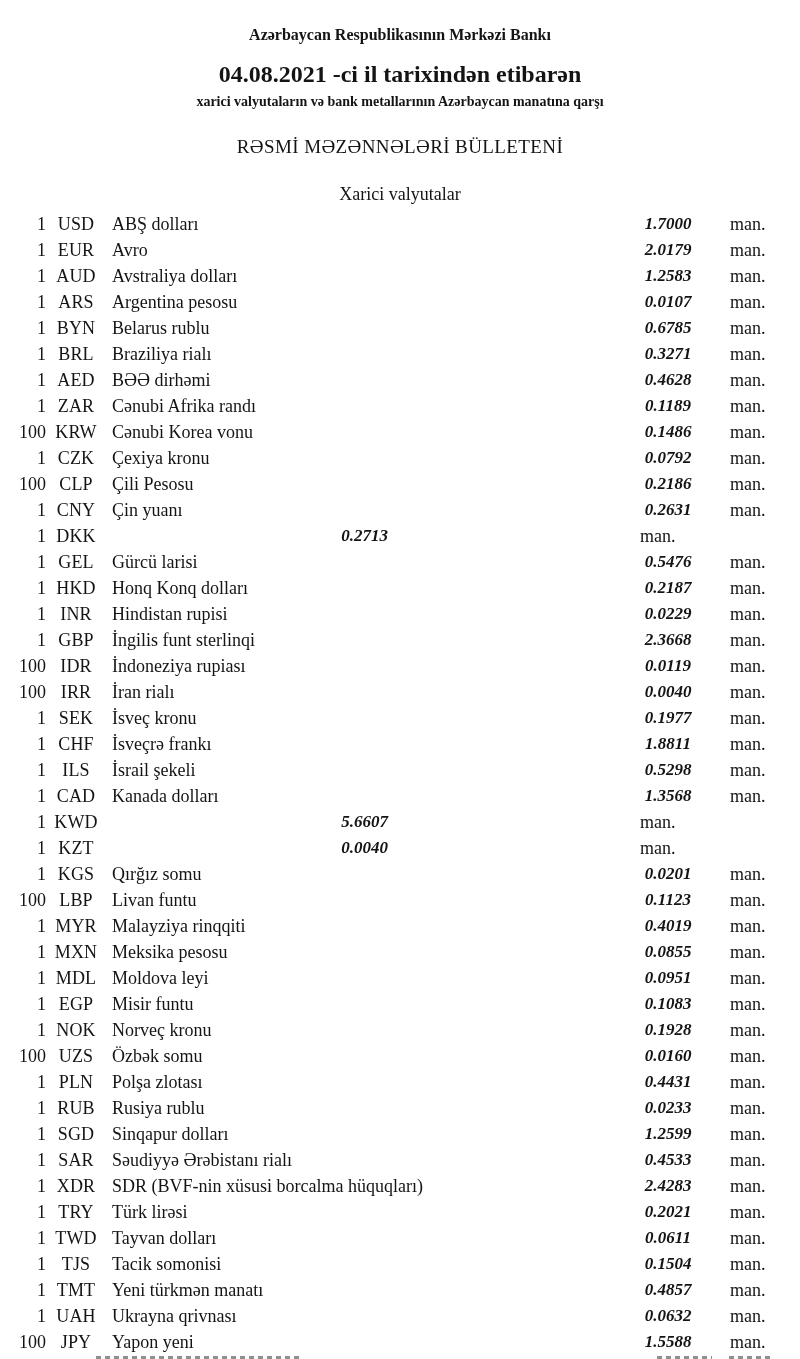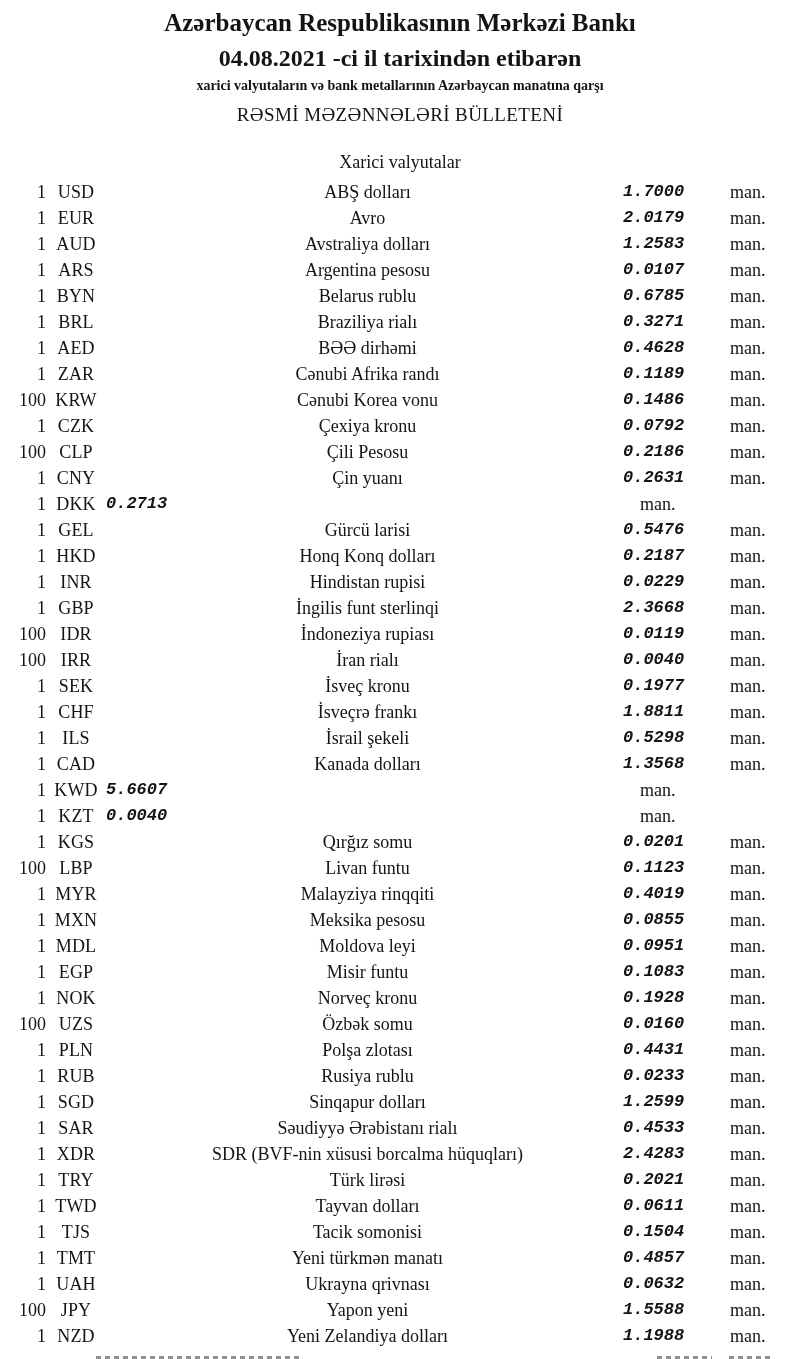--- a/index.html
+++ b/index.html
@@ -8,69 +8,68 @@
     height: 1359px;
     background: #ffffff;
     color: #141414;
     font-family: "Liberation Serif", "DejaVu Serif", serif;
     overflow: hidden;
     position: relative;
   }
   .page { width: 800px; }
   .header { text-align: center; padding-top: 8px; }
   .title {
-    font-size: 25px;
+    font-size: 16px;
     font-weight: 700;
     line-height: 30px;
-    margin: 0;
+    margin: 12px;
   }
   .date-line {
     font-size: 24px;
     font-weight: 700;
     line-height: 24px;
     margin-top: 8px;
   }
   .subtitle {
     font-size: 14px;
     font-weight: 700;
     line-height: 24px;
     margin-top: 4px;
   }
   .bulletin-title {
     font-size: 19px;
     font-weight: 400;
     line-height: 26px;
-    margin-top: 4px;
+    margin-top: 20px;
     letter-spacing: 0.4px;
   }
   .section-title {
     text-align: center;
     font-size: 18px;
     font-weight: 400;
     line-height: 26px;
     margin-top: 21px;
   }
   .table { margin-top: 4px; }
   .row {
     display: grid;
     grid-template-columns: 46px 60px 1fr 90px 57px;
     height: 26px;
     line-height: 26px;
     font-size: 18px;
     padding-right: 30px;
   }
   .qty  { text-align: right; }
   .code { text-align: center; letter-spacing: 0.2px; }
-  .name { padding-left: 6px; white-space: nowrap; text-align: center; }
+  .name { padding-left: 6px; white-space: nowrap; }
   .rate {
-    text-align: left;
+    text-align: center;
     font-weight: 700;
     font-style: italic;
     font-size: 17px;
-    font-family: Liberation Mono, monospace;
   }
   .unit { padding-left: 17px; }
 
   
   .clipped-row { position: absolute; top: 1356px; left: 0; width: 800px; height: 3px; }
   .sliver {
     position: absolute;
     height: 3px;
     background: repeating-linear-gradient(90deg, #6a6a6a 0 5px, transparent 5px 9px);
     opacity: 0.75;

